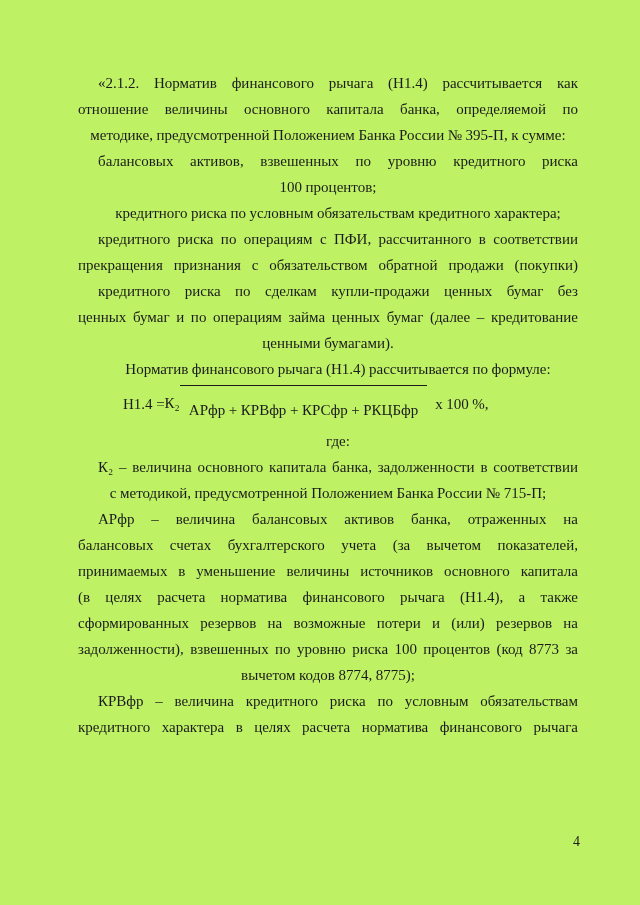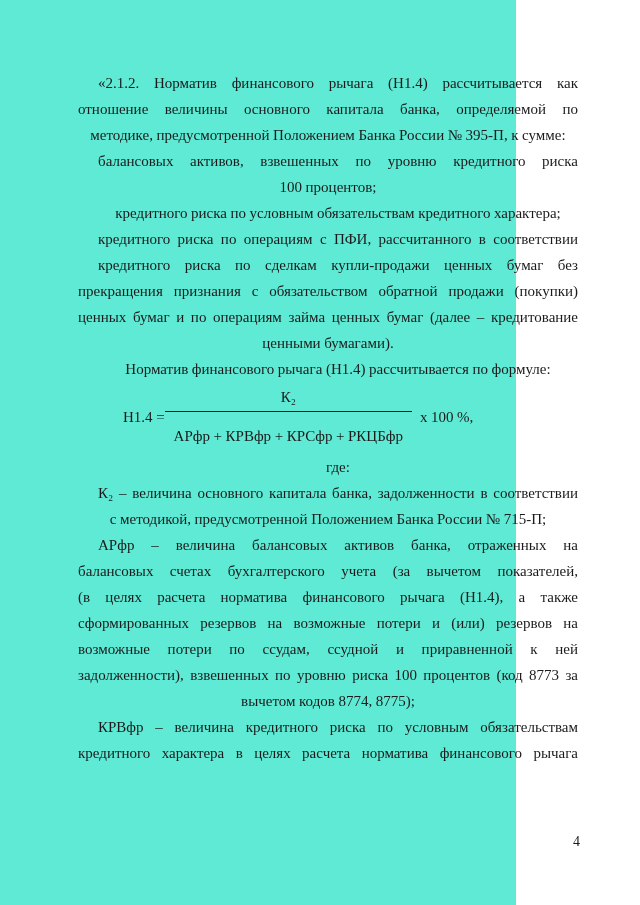--- a/index.html
+++ b/index.html
@@ -5,22 +5,22 @@
   html, body { margin: 0; padding: 0; }
   body {
     width: 640px; height: 905px;
     background: #ffffff;
     font-family: "Liberation Serif", "DejaVu Serif", serif;
     color: #1b1b1b;
     overflow: hidden;
   }
   .page {
     position: relative;
-    width: 516px; height: 905px;
-    background: #5eead4;
+    width: 640px; height: 905px;
+    background: #bef264;
   }
   .content {
     position: absolute;
     left: 78px; top: 70px;
     width: 500px;
     font-size: 15px;
     line-height: 26px;
     word-spacing: -0.2px;
   }
   .para { margin: 0; }
@@ -35,21 +35,21 @@
     text-align-last: justify;
   }
   .line.ind { padding-left: 20px; }
   
   .formula {
     display: flex;
     align-items: center;
     margin: 3px 0 6px 45px;
   }
   .f-lhs { margin-right: 0; white-space: nowrap; }
-  .frac { display: flex; flex-direction: column; align-items: center; text-align: center; }
+  .frac { display: flex; flex-direction: row; align-items: center; text-align: center; }
   .f-num { padding: 0 0 2px; line-height: 24px; }
   .f-den {
     border-top: 1.4px solid #1b1b1b;
     padding: 12px 9px 0;
     line-height: 24px;
     white-space: nowrap;
   }
   .f-rhs { margin-left: 8px; white-space: nowrap; }
   .page-number {
     position: absolute;
@@ -74,22 +74,22 @@
           <div class="line j ind">балансовых активов, взвешенных по уровню кредитного риска</div>
           <div class="line">100 процентов;</div>
         </div>
         <div class="para">
           <div class="line ind">кредитного риска по условным обязательствам кредитного характера;</div>
         </div>
         <div class="para">
           <div class="line j ind">кредитного риска по операциям с ПФИ, рассчитанного в соответствии</div>
         </div>
         <div class="para">
+          <div class="line j">прекращения признания с обязательством обратной продажи (покупки)</div>
           <div class="line j ind">кредитного риска по сделкам купли-продажи ценных бумаг без</div>
-          <div class="line j">прекращения признания с обязательством обратной продажи (покупки)</div>
           <div class="line j">ценных бумаг и по операциям займа ценных бумаг (далее – кредитование</div>
           <div class="line">ценными бумагами).</div>
         </div>
         <div class="para">
           <div class="line ind">Норматив финансового рычага (Н1.4) рассчитывается по формуле:</div>
         </div>
       </div>
 
     <div class="formula">
       <span class="f-lhs">Н1.4 =</span>
@@ -104,23 +104,23 @@
         <div class="para">
           <div class="line ind">где:</div>
         </div>
         <div class="para">
           <div class="line j ind">К₂ – величина основного капитала банка, задолженности в соответствии</div>
           <div class="line">с методикой, предусмотренной Положением Банка России № 715-П;</div>
         </div>
         <div class="para">
           <div class="line j ind">АРфр – величина балансовых активов банка, отраженных на</div>
           <div class="line j">балансовых счетах бухгалтерского учета (за вычетом показателей,</div>
+          <div class="line j">принимаемых в уменьшение величины источников основного капитала</div>
           <div class="line j">(в целях расчета норматива финансового рычага (Н1.4), а также</div>
           <div class="line j">сформированных резервов на возможные потери и (или) резервов на</div>
-          <div class="line j">возможные потери по ссудам, ссудной и приравненной к ней</div>
           <div class="line j">задолженности), взвешенных по уровню риска 100 процентов (код 8773 за</div>
           <div class="line">вычетом кодов 8774, 8775);</div>
         </div>
         <div class="para">
           <div class="line j ind">КРВфр – величина кредитного риска по условным обязательствам</div>
           <div class="line j">кредитного характера в целях расчета норматива финансового рычага</div>
         </div>
       </div>
 
   </div>

